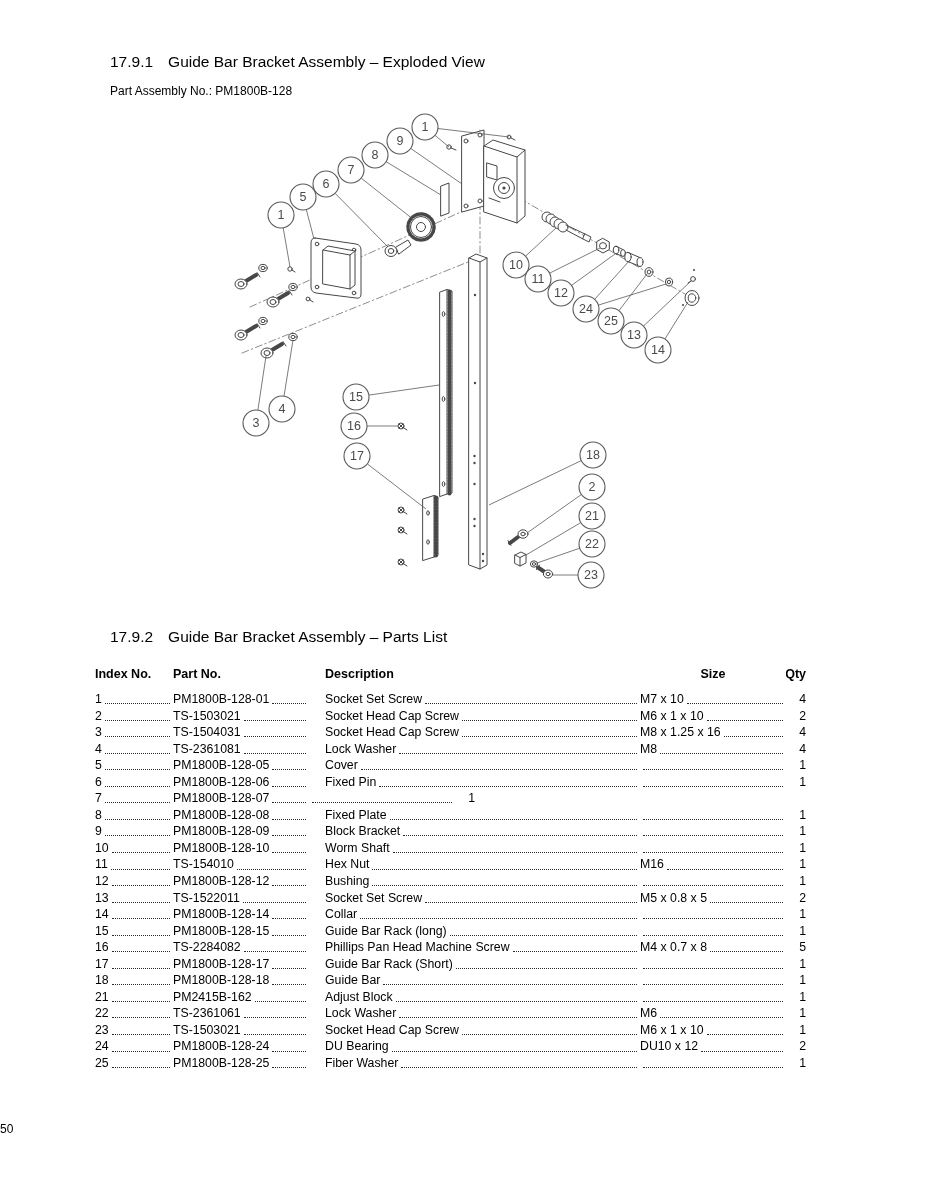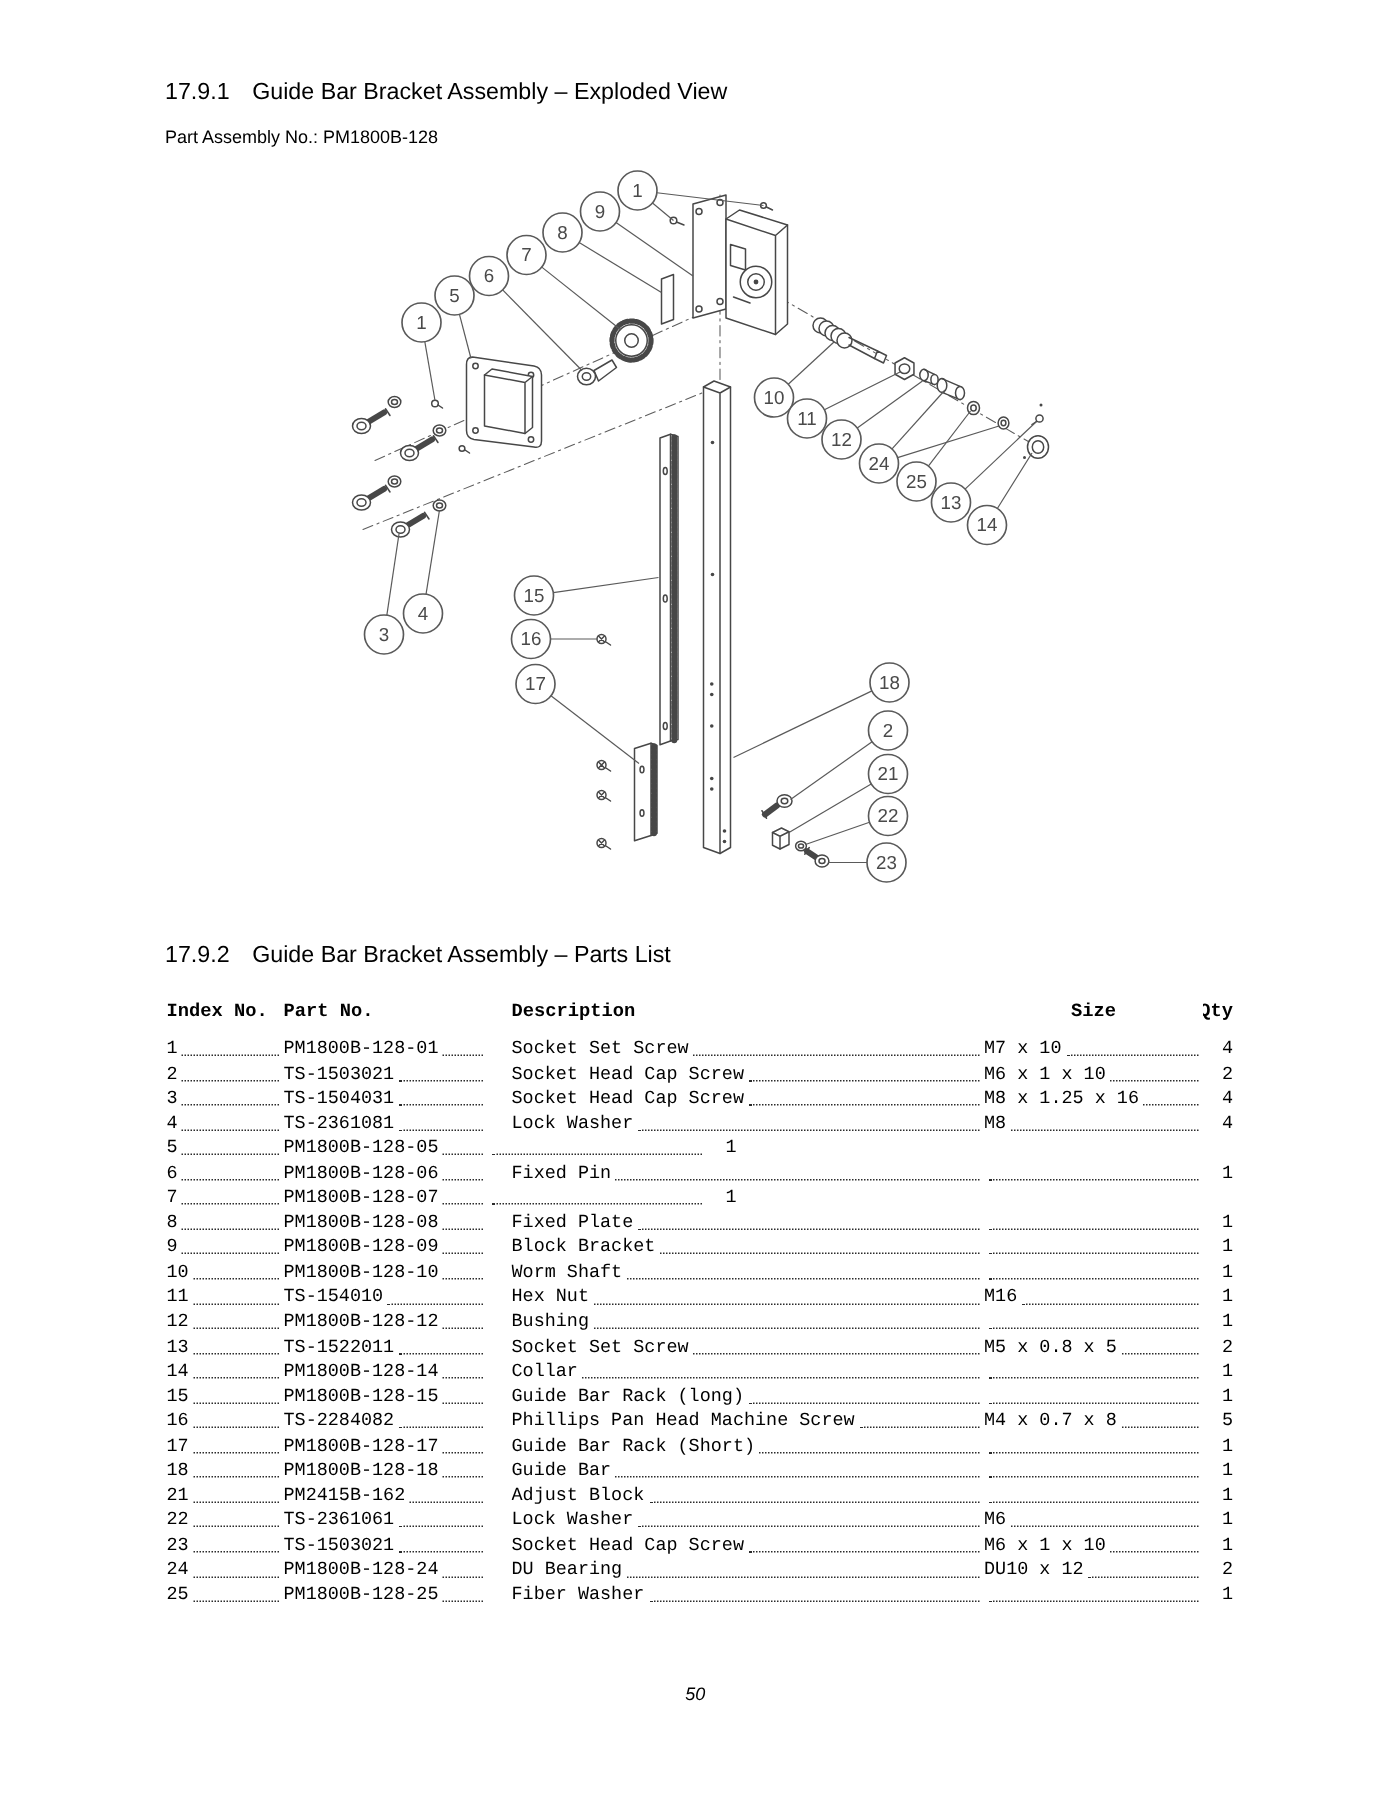--- a/index.html
+++ b/index.html
@@ -25,33 +25,33 @@
   .draw .axis{stroke-dasharray:7 3 1.5 3;stroke-width:0.7;stroke:#5c5c5c;}
   .draw .teeth{stroke-dasharray:1.6 1.6;stroke-width:4;}
   .draw .gearteeth{stroke-dasharray:2.2 1.8;stroke-width:3.5;fill:#fff;}
   .draw .shaft{stroke-width:4;}
   .callout{fill:#ffffff;stroke:#5a5a5a;stroke-width:1.1;}
   .callout-num{fill:#4a4a4a;font-size:12.5px;text-anchor:middle;
     font-family:"Liberation Sans",sans-serif;}
   .leaderline{stroke:#5a5a5a;stroke-width:0.8;fill:none;}
 
   
-  .ptable{position:absolute;left:111px;top:667px;width:711px;font-family:Liberation Mono, monospace;}
+  .ptable{position:absolute;left:95px;top:667px;width:711px;}
   .thead{display:flex;font-weight:700;font-size:12.5px;margin-bottom:10px;}
   .prow{display:flex;font-size:12.3px;line-height:16.55px;height:16.55px;}
   .col{display:flex;align-items:flex-end;overflow:hidden;}
   .col-index{width:78px;}
   .col-part{width:136px;}
   .col-desc{flex:1;margin-left:16px;}
   .col-size{width:146px;justify-content:center;}
   .col-qty{width:20px;justify-content:flex-end;text-align:right;}
   .thead .col{align-items:flex-start;}
   .ct{white-space:nowrap;}
   .leader{flex:1;border-bottom:1.4px dotted #2b2b2b;margin:0 3px 3.5px 3px;min-width:6px;}
-  .pageno{position:absolute;left:0;top:1122px;width:927px;text-align:center;font-size:12px;font-style:italic;}
+  .pageno{position:absolute;left:0;top:1122px;width:927px;text-align:left;font-size:12px;}
 </style>
 </head>
 <body>
 
 <div class="page">
 
   <div class="heading h1">
     <span class="hnum">17.9.1</span><span class="htitle">Guide Bar Bracket Assembly – Exploded View</span>
   </div>
 
@@ -409,20 +409,24 @@
         </div>
         <div class="prow">
           <span class="col col-index">
             <span class="ct">5</span>
             <span class="leader"></span>
           </span>
           <span class="col col-part">
             <span class="ct">PM1800B-128-05</span>
             <span class="leader"></span>
           </span>
+          <span class="col col-desc">
+            <span class="ct">Cover</span>
+            <span class="leader"></span>
+          </span>
           <span class="col col-size">
             <span class="ct"></span>
             <span class="leader"></span>
           </span>
           <span class="col col-qty">
             <span class="ct">1</span>
           </span>
         </div>
         <div class="prow">
           <span class="col col-index">

